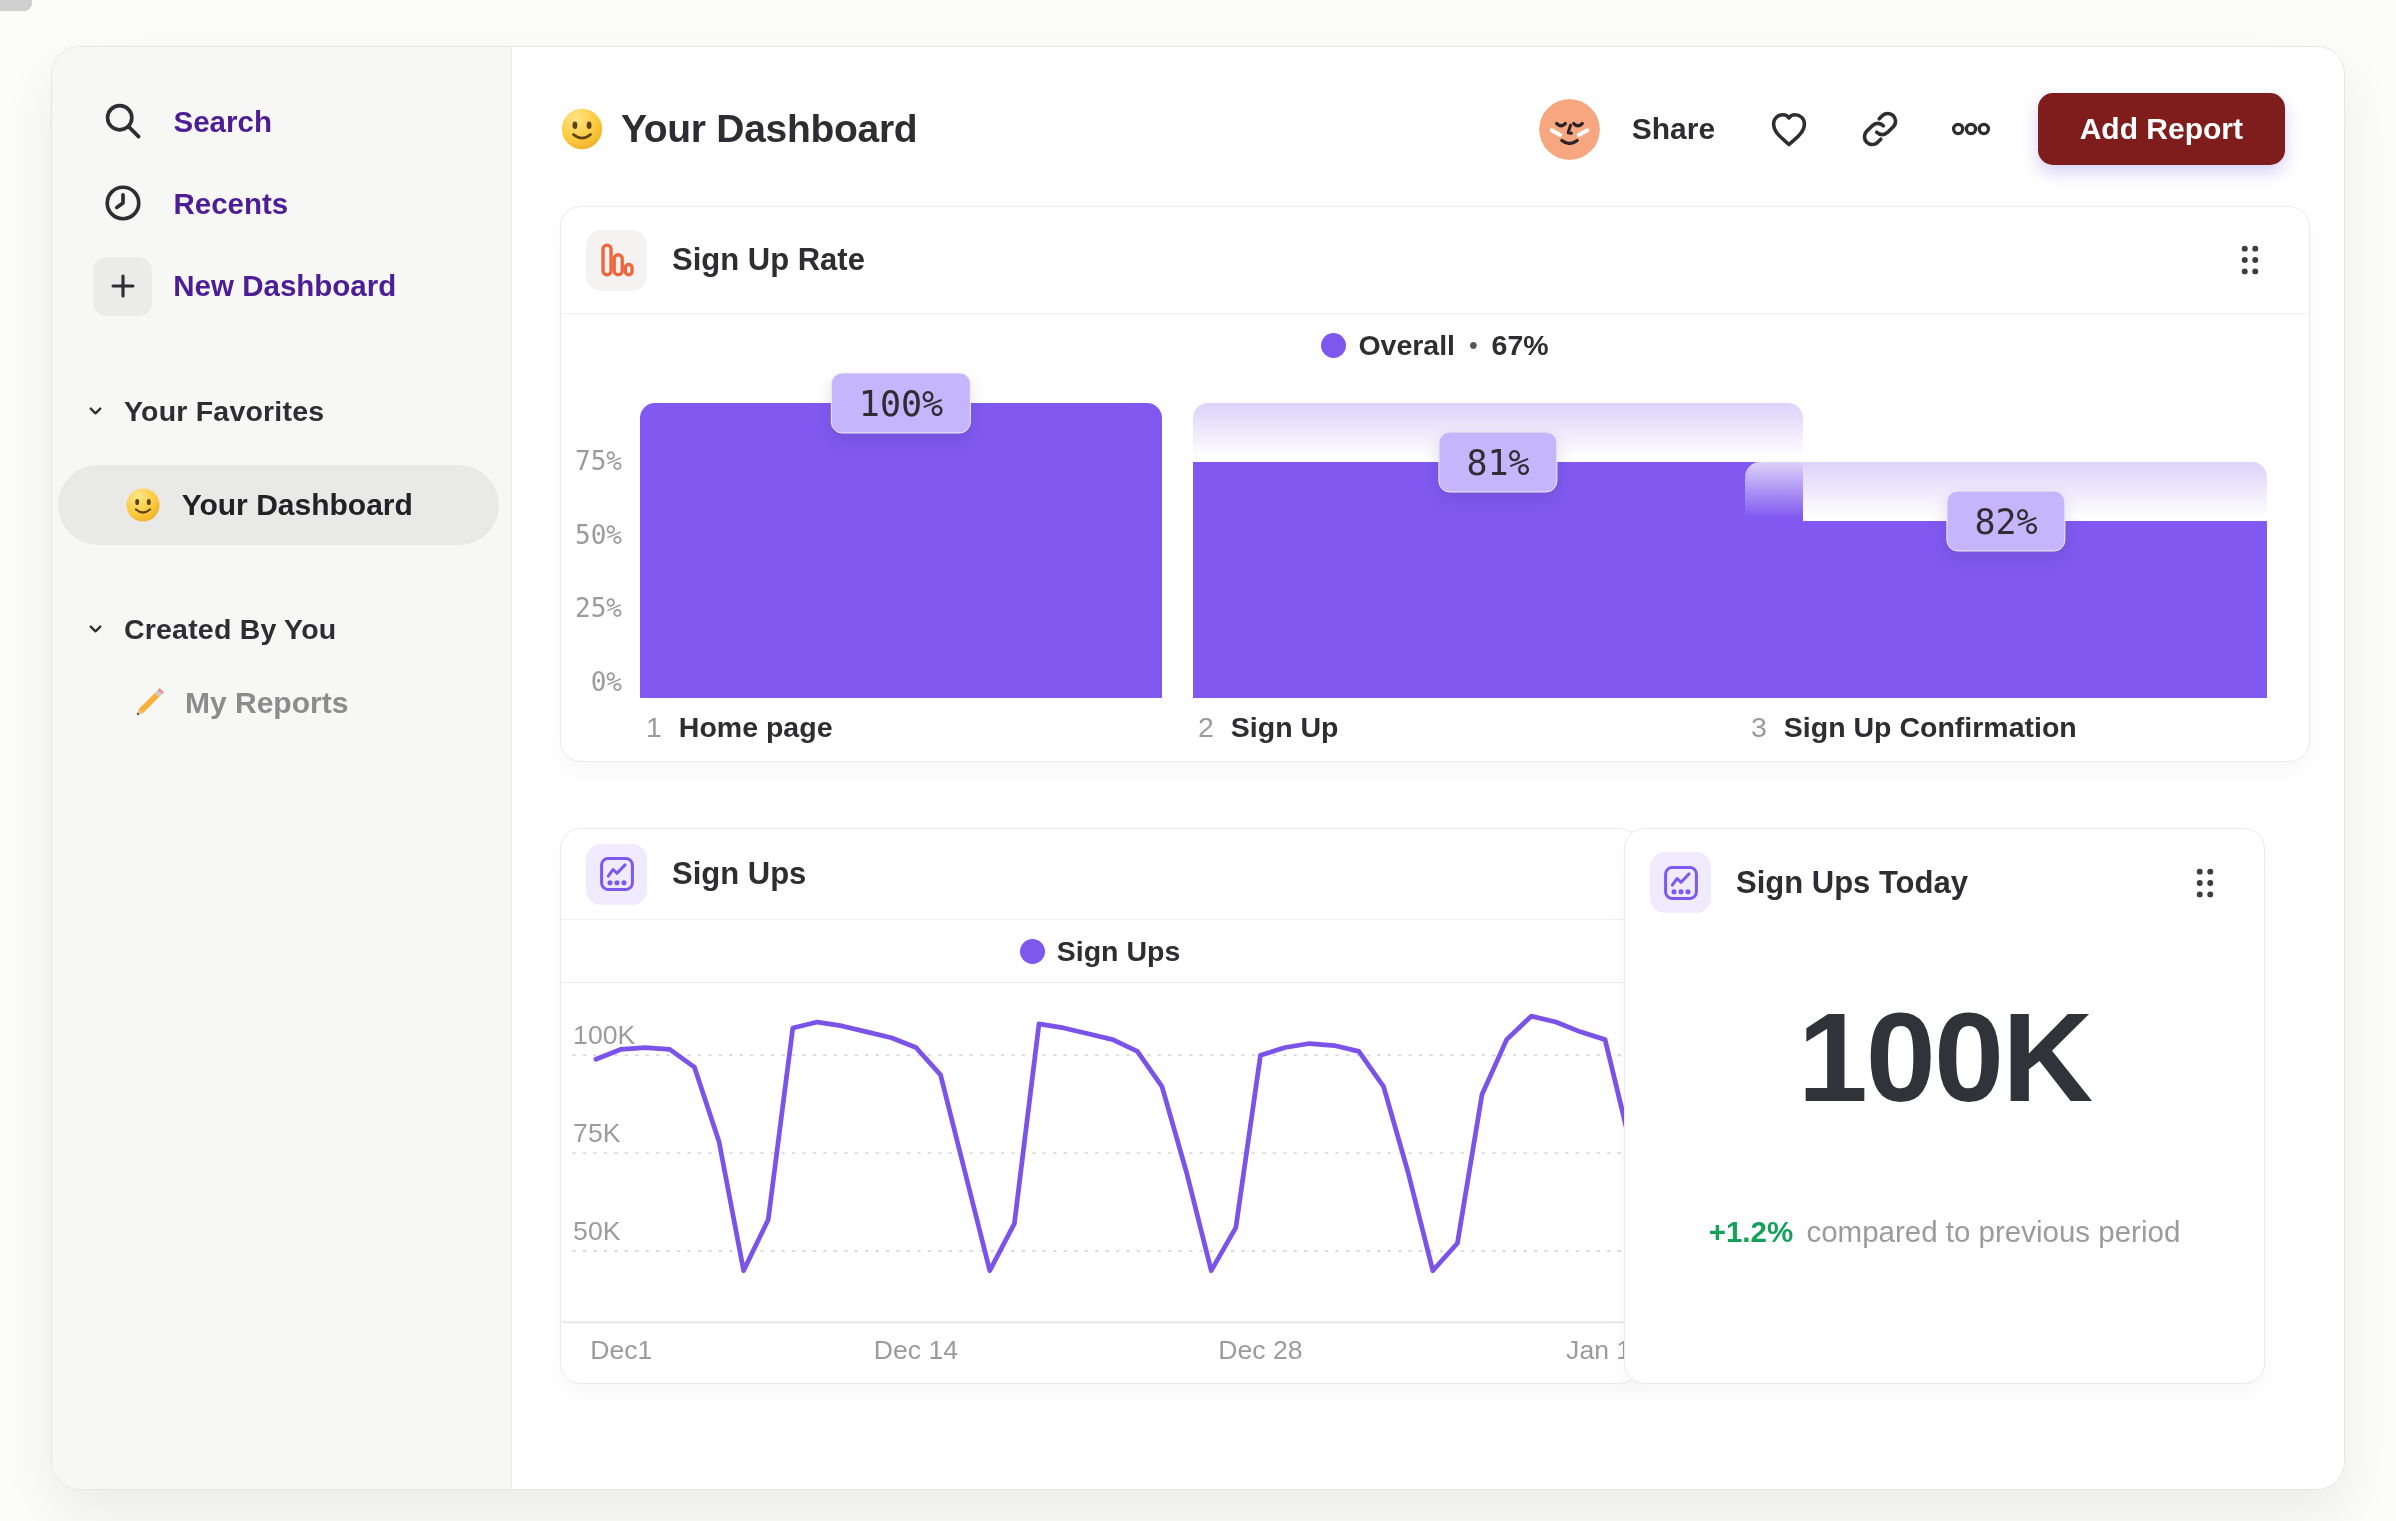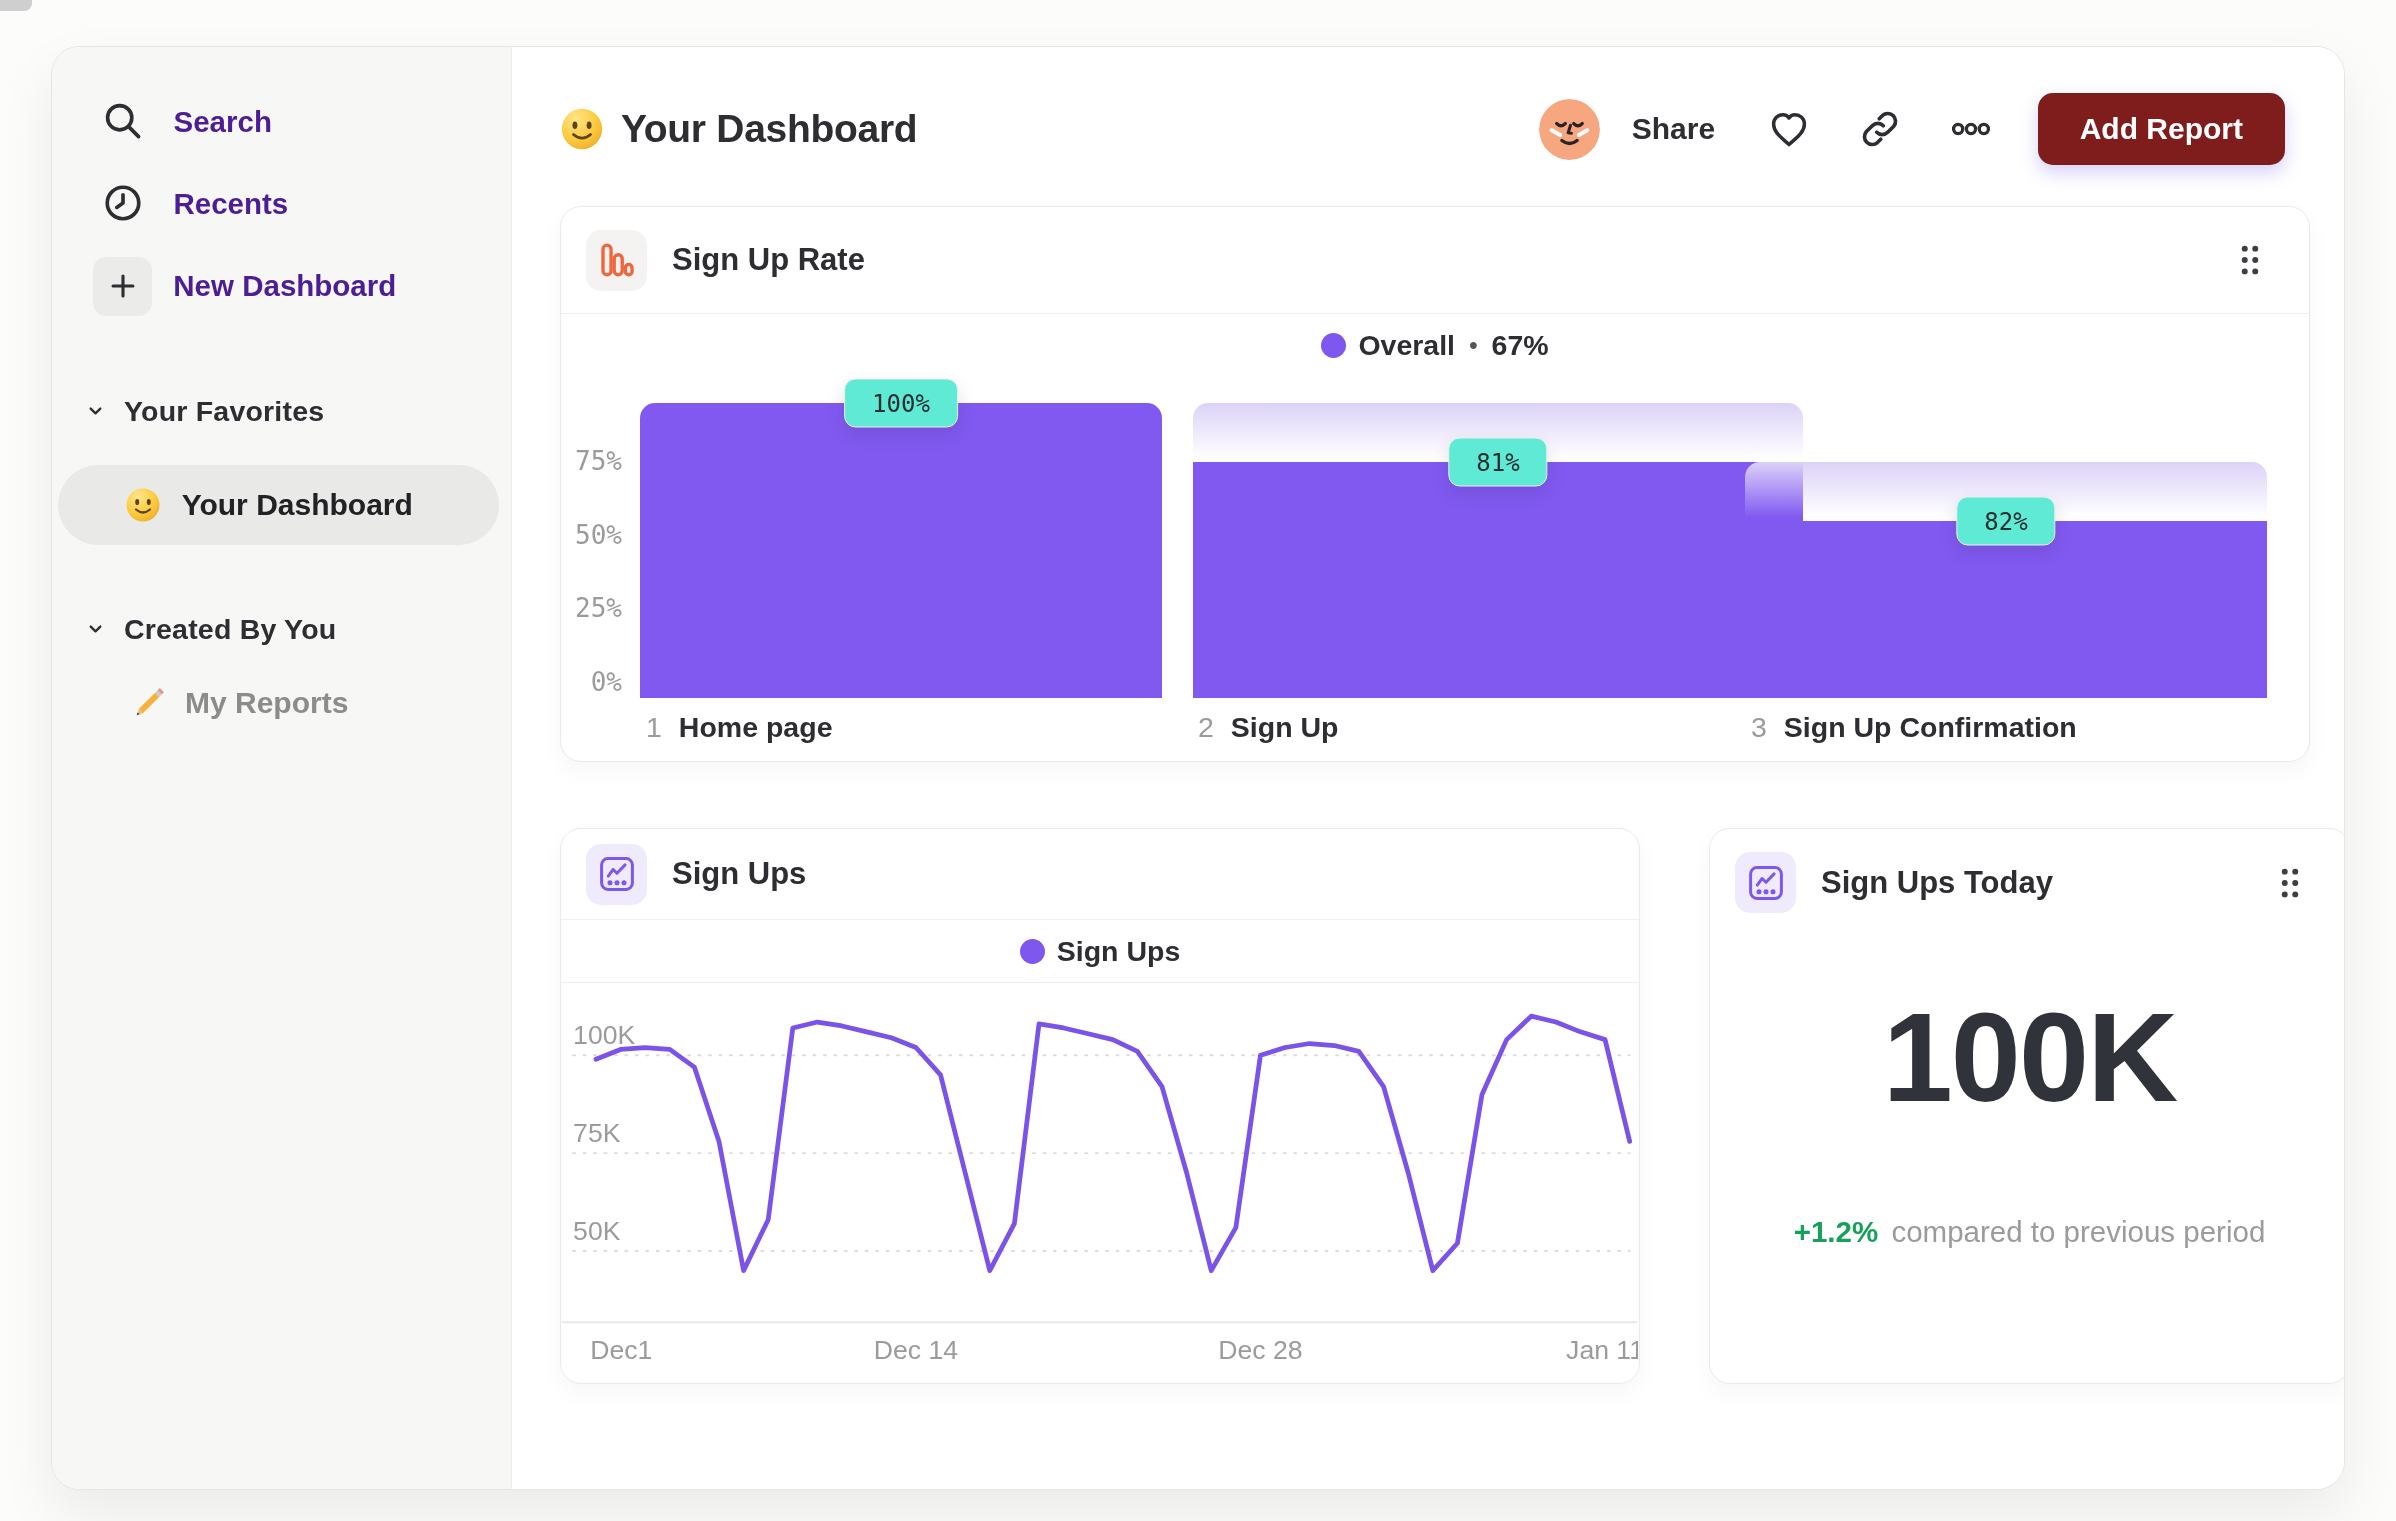--- a/index.html
+++ b/index.html
@@ -87,39 +87,39 @@
   .funnel-card .card-header { height:107px; border-bottom:1.9px solid #f0f0ef; }
   .funnel-card .legend-row { height:63px; }
   .funnel-area { position:absolute; left:0; top:169px; right:0; bottom:0; }
   .fy-label { position:absolute; left:0; width:61px; text-align:right; font-size:26px; color:#9b9b9e; line-height:27px; }
   .bar-col { position:absolute; top:27px; height:295px; }
   .bar-ghost { position:absolute; left:0; right:0; border-radius:15px 15px 0 0;
     background:linear-gradient(to bottom, #dcd2f8 0%, rgba(255,255,255,0) 94%); }
   .bar-solid { position:absolute; left:0; right:0; bottom:0; background:#8159f1; }
   .bar-tooltip {
     position:absolute; left:50%; transform:translate(-50%,-50%);
-    background:#5eead4; border:1.9px solid #eeeeec; border-radius:11.4px;
+    background:#c4b5fd; border:1.9px solid #eeeeec; border-radius:11.4px;
     box-shadow:0 7.6px 17px rgba(40,40,70,0.14);
-    font-family:"DejaVu Sans Mono",monospace; font-size:24px; color:#2d2d32;
+    font-family:"DejaVu Sans Mono",monospace; font-size:35px; color:#2d2d32;
     padding:9.5px 27px; white-space:nowrap;
   }
   .x-label { position:absolute; top:335px; font-size:28.5px; display:flex; gap:17px; align-items:baseline; }
   .x-label .step-num { color:#9b9b9e; font-weight:400; }
   .x-label .step-name { color:#2d2d32; font-weight:700; }
 
   
   .line-card { left:48px; top:781px; width:1080px; height:556px; }
   .line-card .card-header { height:91px; border-bottom:1.9px solid #f0f0ef; }
   .line-card .legend-row { height:63px; border-bottom:1.9px solid #ececeb; }
   .line-plot { position:absolute; left:0; top:156px; right:0; bottom:0; }
   .line-plot svg { display:block; }
   .axis-text { font-family:"Liberation Sans","DejaVu Sans",sans-serif; font-size:28px; fill:#9b9b9e; }
 
   
-  .stat-card { left:1197px; top:781px; width:641px; height:556px; }
+  .stat-card { left:1112px; top:781px; width:641px; height:556px; }
   .stat-card .card-header { height:107px; }
   .stat-value { position:absolute; left:0; right:0; top:228px; transform:translateY(-50%); text-align:center;
     font-size:126px; font-weight:700; color:#303339; letter-spacing:-1.9px; }
   .stat-caption { position:absolute; left:0; right:0; top:339px; transform:translateY(-50%); text-align:center;
     font-size:32px; font-weight:700; color:#2d2d32; }
   .stat-delta-row { position:absolute; left:0; right:0; top:403px; transform:translateY(-50%);
     display:flex; justify-content:center; align-items:baseline; gap:13.3px; }
   .delta-value { font-size:29.5px; font-weight:700; color:#16a15a; }
   .delta-caption { font-size:29.5px; color:#9b9b9e; }
 </style>

